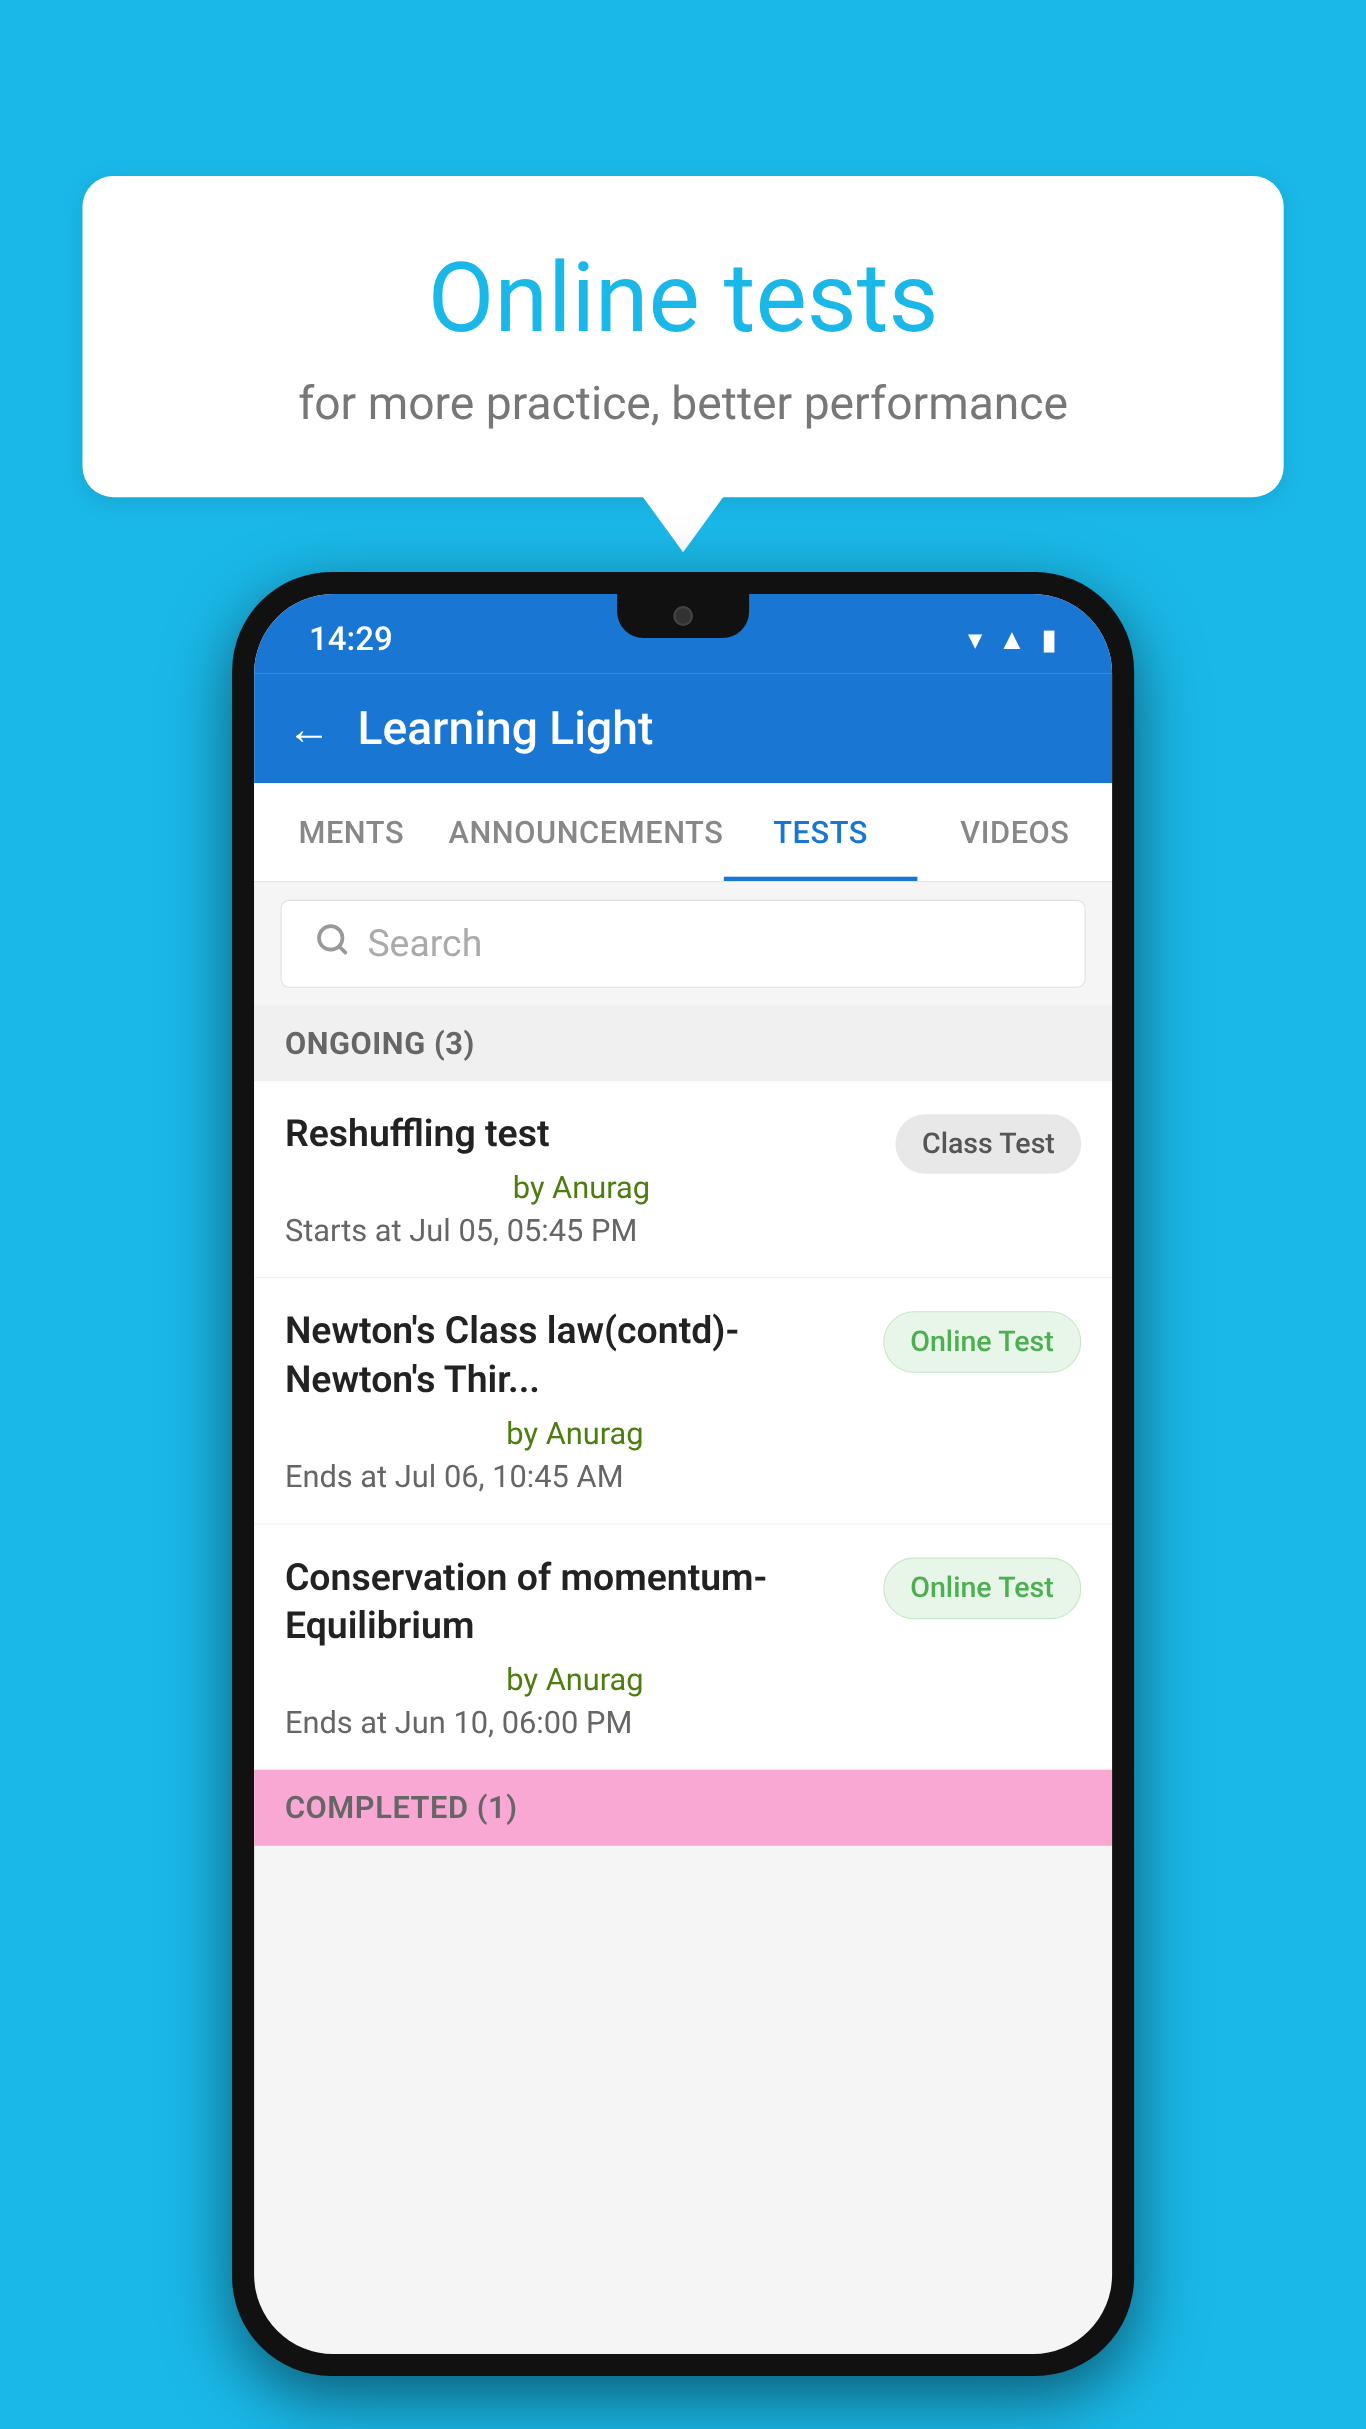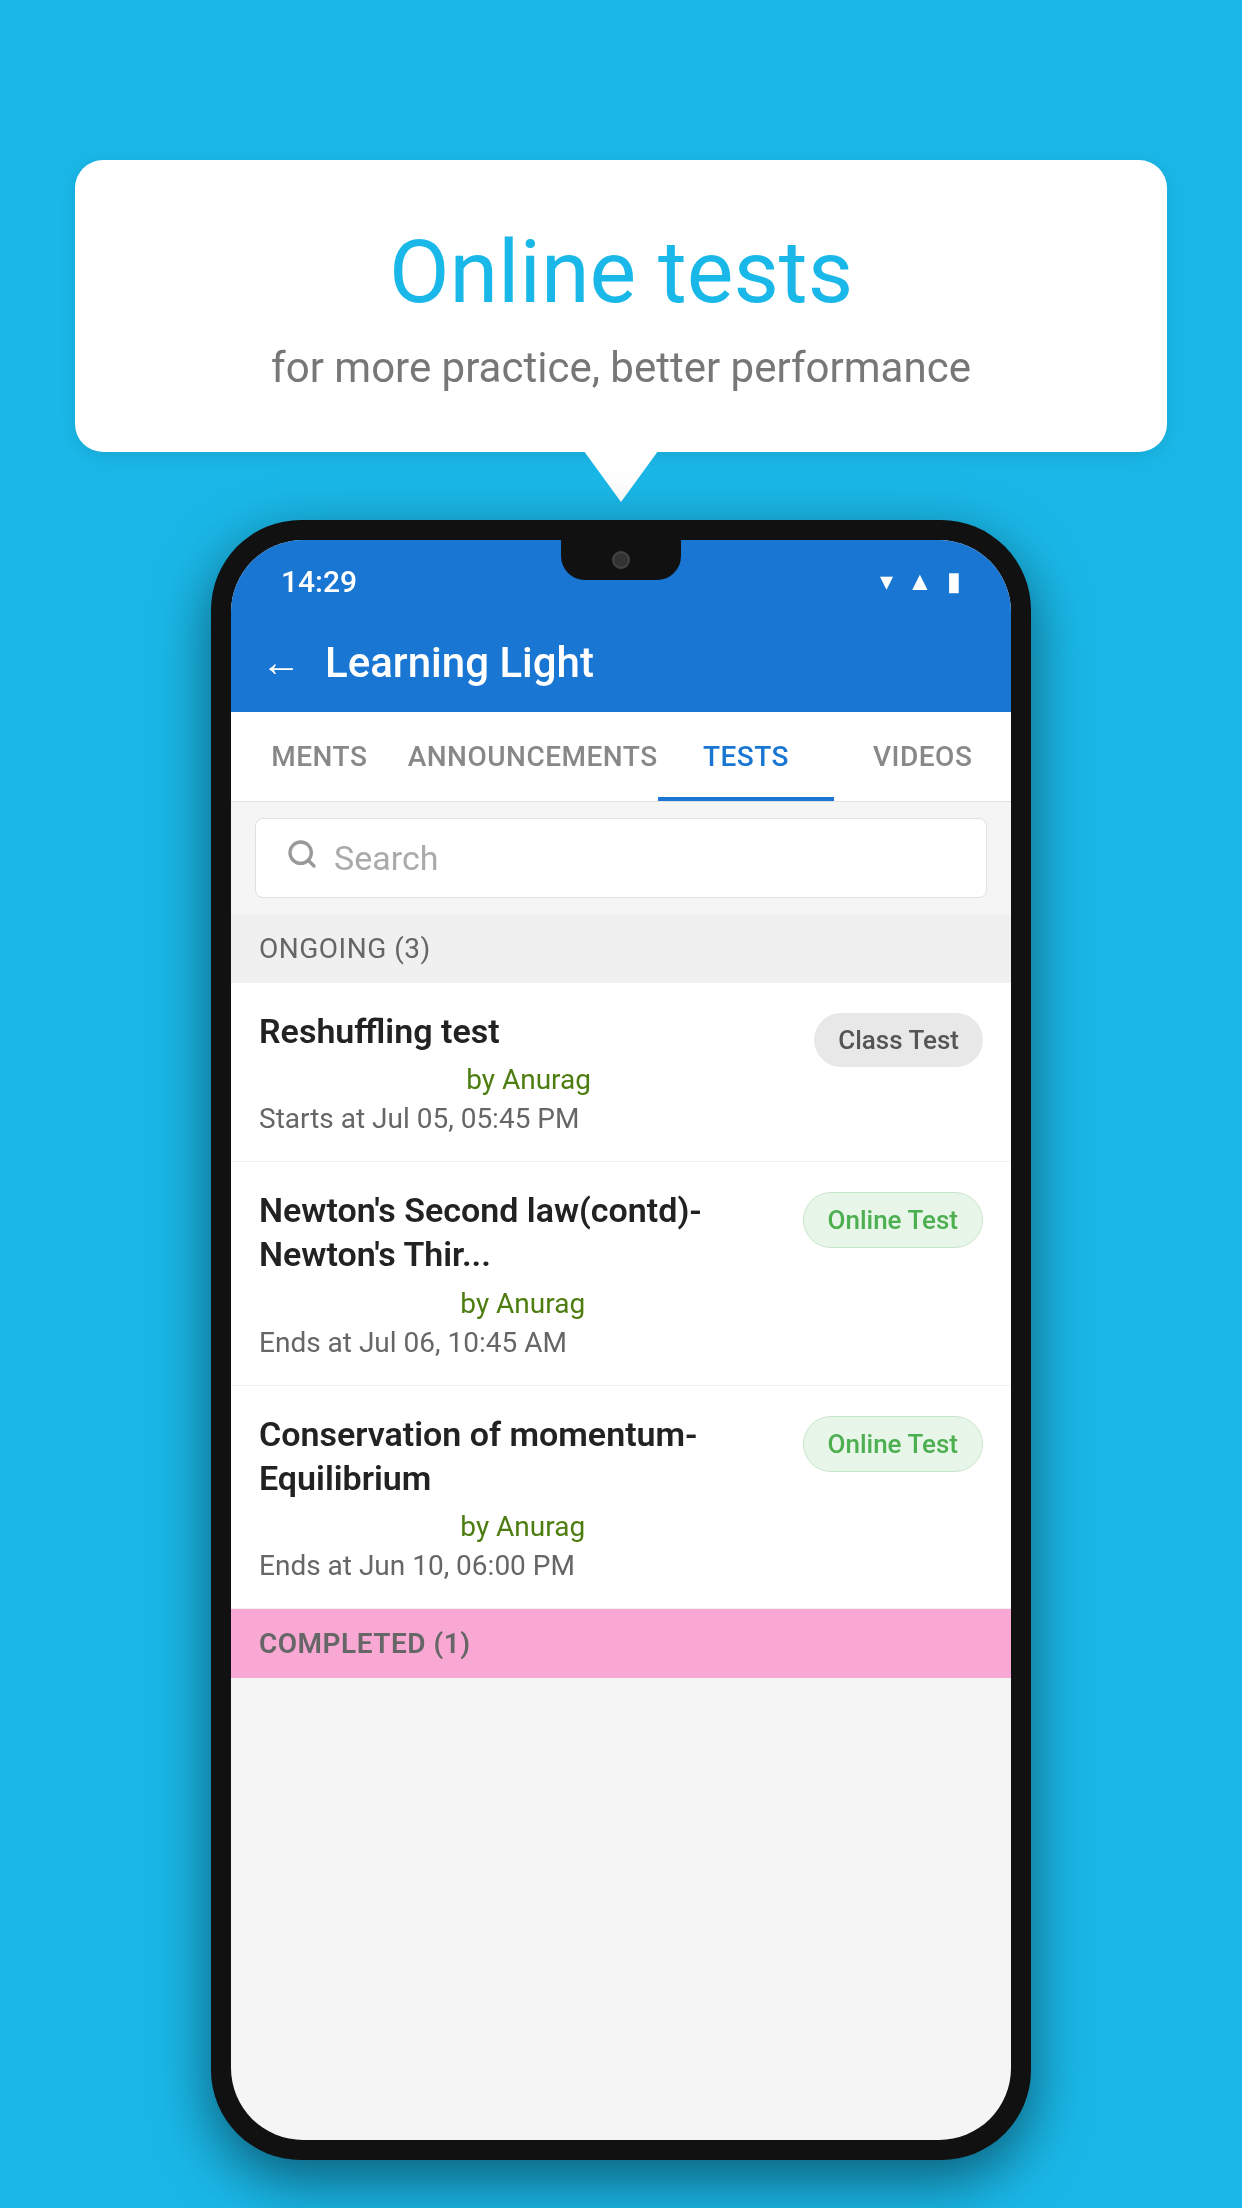--- a/index.html
+++ b/index.html
@@ -256,21 +256,21 @@
       font-size: 34px;
       color: #aaa;
     }
 
     
     .section-header {
       background: #f0f0f0;
       padding: 18px 28px;
       font-size: 28px;
       color: #666;
-      font-weight: 400;
+      font-weight: 700;
       letter-spacing: 0.5px;
     }
 
     
     .test-list {
       background: white;
     }
 
     .test-item {
       padding: 26px 28px;
@@ -410,21 +410,21 @@
             <div class="test-info">
               <div class="test-title">Reshuffling test</div>
               <div class="test-author">by Anurag</div>
               <div class="test-date">Starts at  Jul 05, 05:45 PM</div>
             </div>
             <div class="test-badge badge-class">Class Test</div>
           </div>
 
           <div class="test-item">
             <div class="test-info">
-              <div class="test-title">Newton's Second law(contd)-Newton's Thir...</div>
+              <div class="test-title">Newton's Class law(contd)-Newton's Thir...</div>
               <div class="test-author">by Anurag</div>
               <div class="test-date">Ends at  Jul 06, 10:45 AM</div>
             </div>
             <div class="test-badge badge-online">Online Test</div>
           </div>
 
           <div class="test-item">
             <div class="test-info">
               <div class="test-title">Conservation of momentum-Equilibrium</div>
               <div class="test-author">by Anurag</div>

